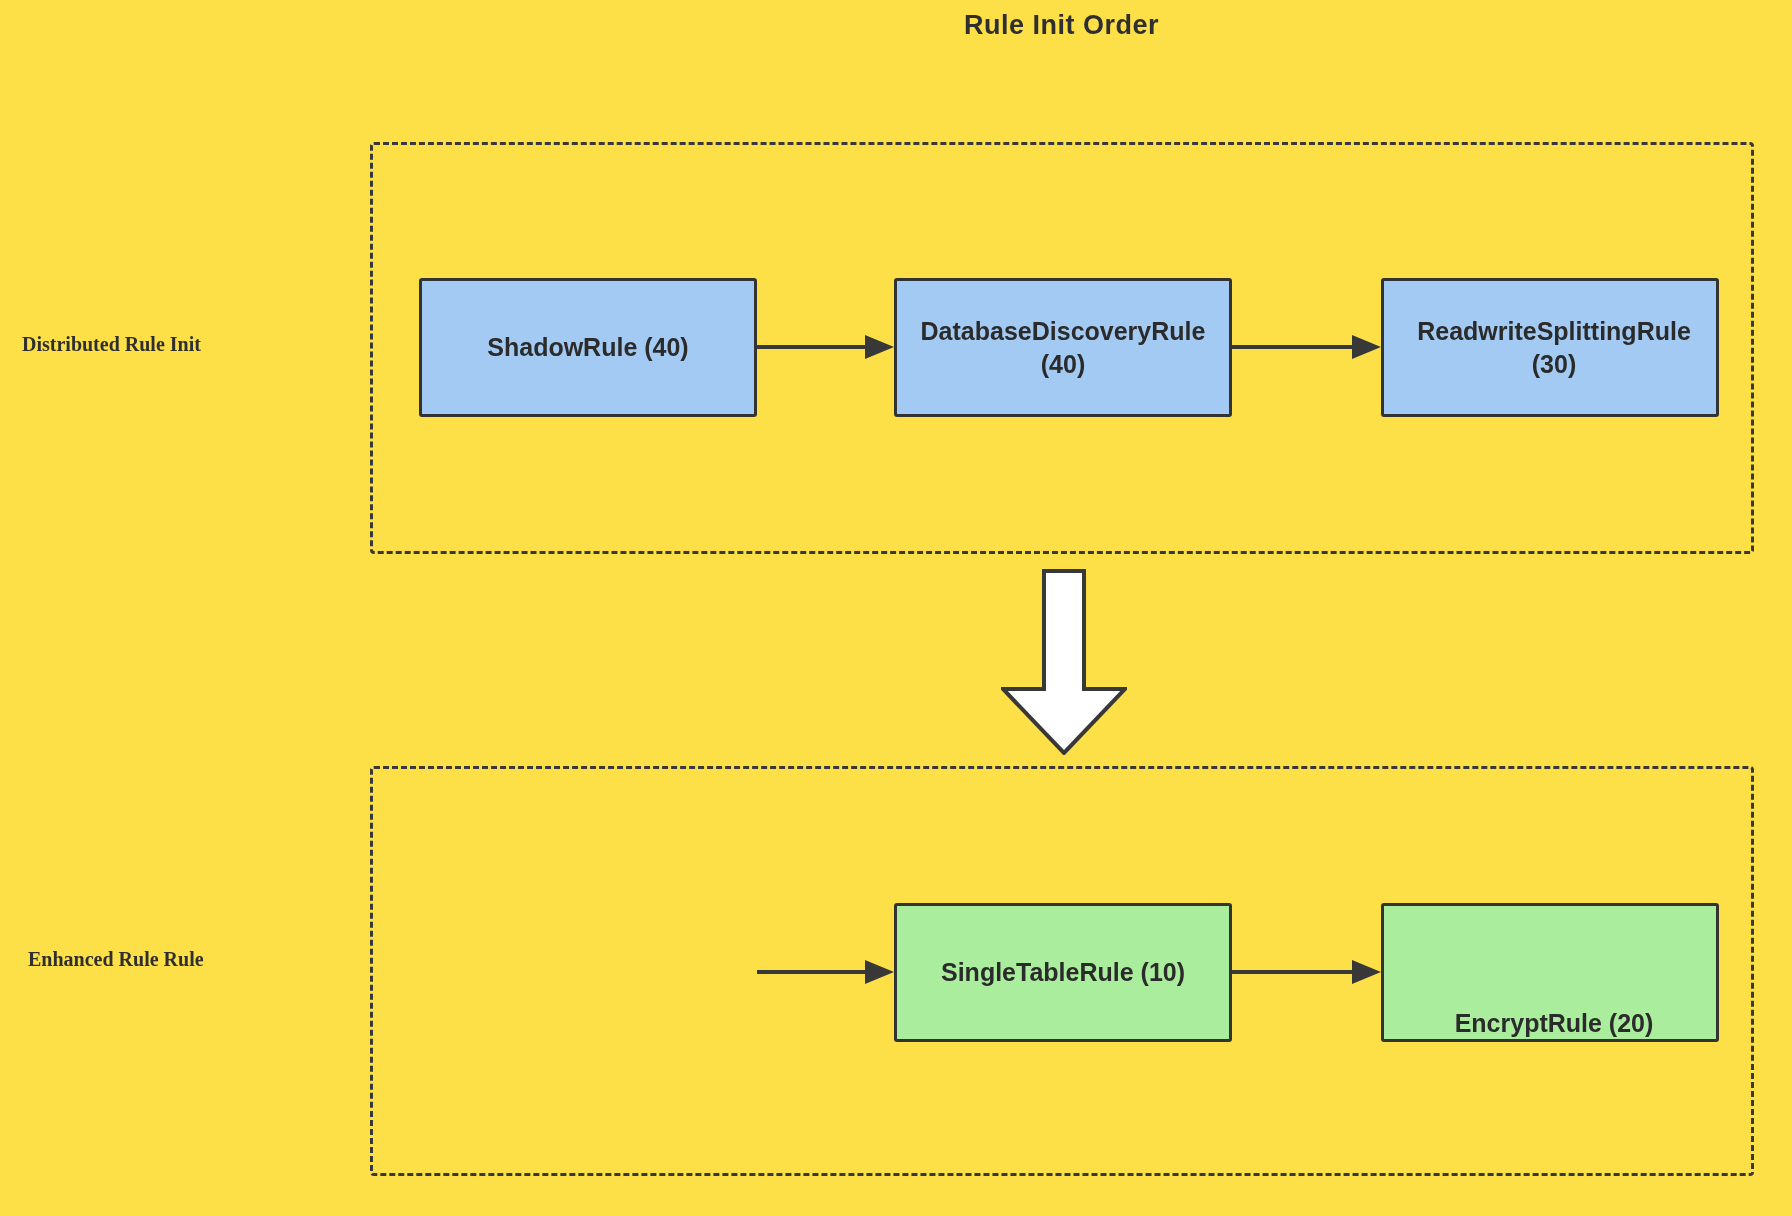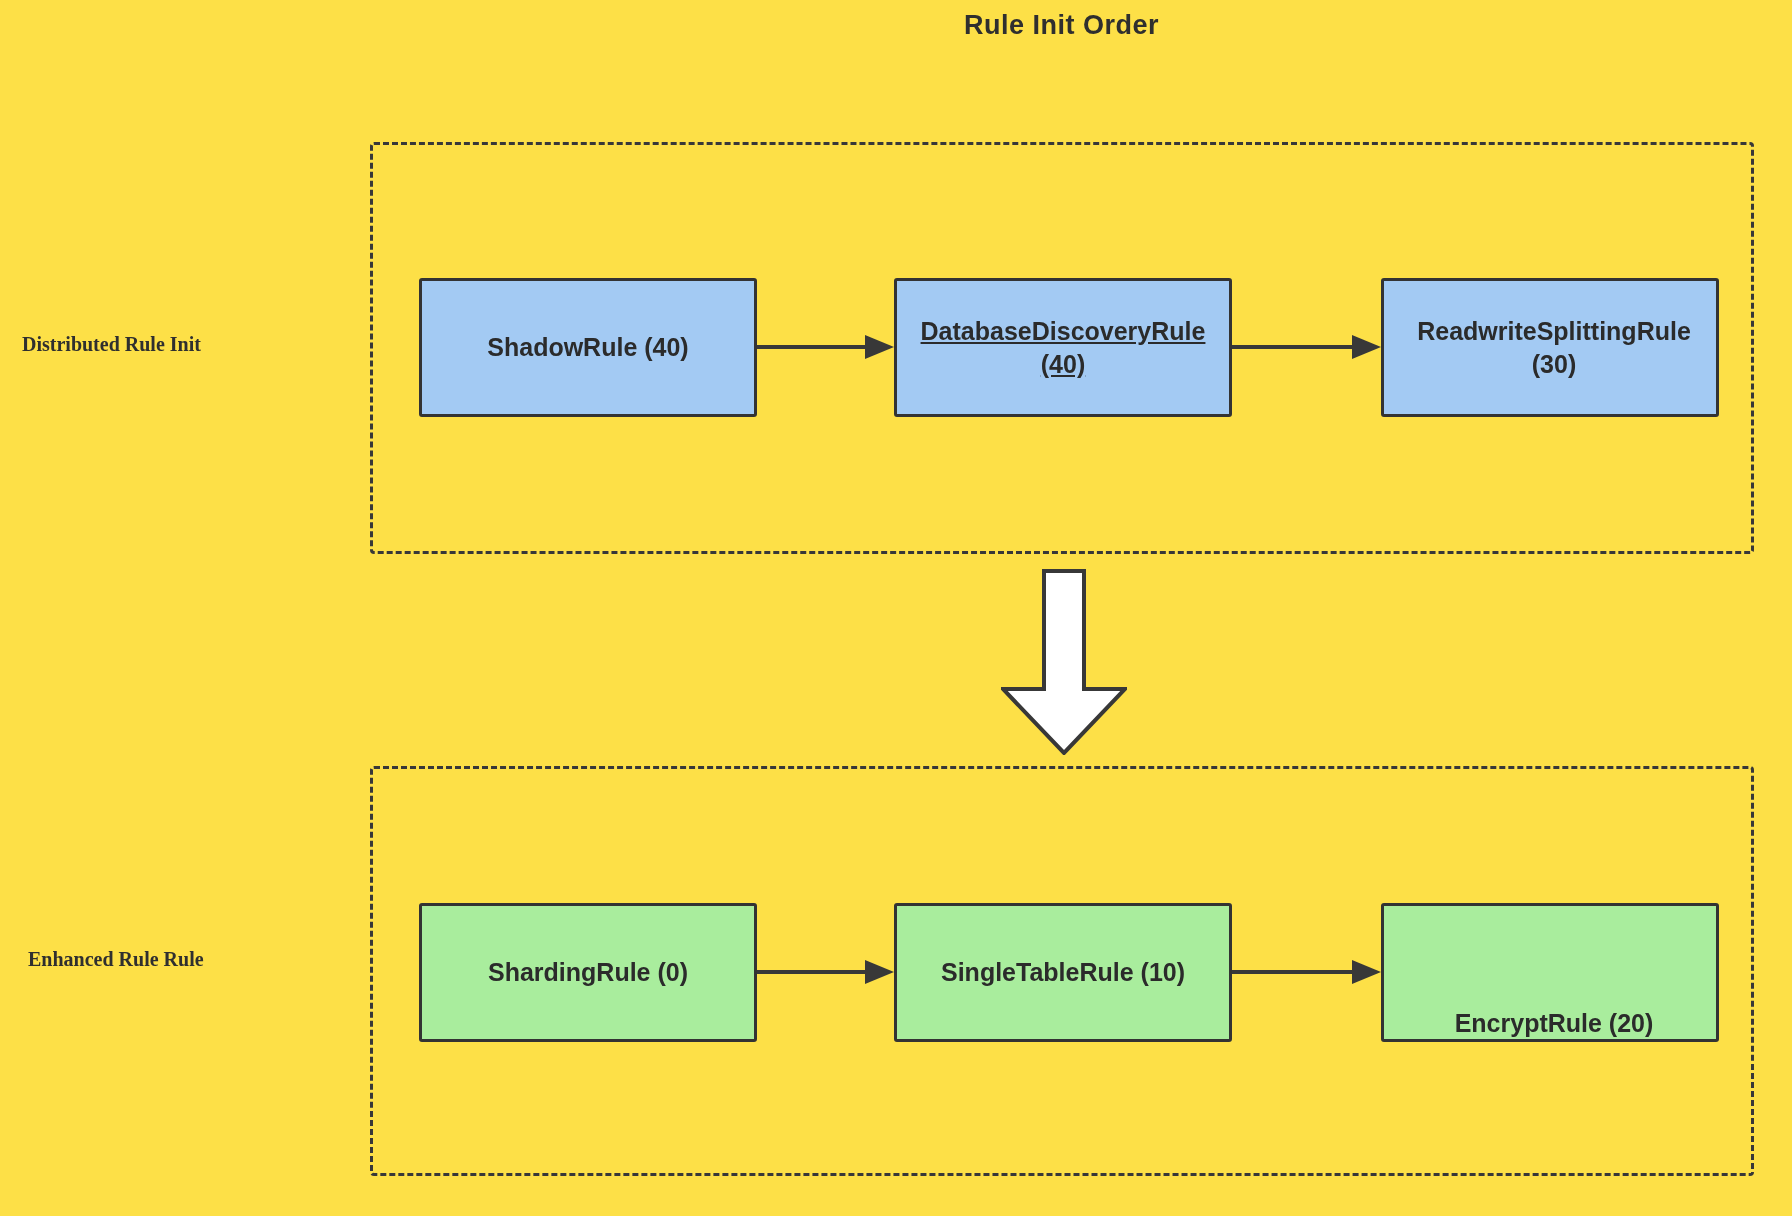--- a/index.html
+++ b/index.html
@@ -107,41 +107,38 @@
   <div class="group-label distributed">Distributed Rule Init</div>
   <div class="group-box distributed"></div>
 
   <div class="node row-top col-1" style="background-color: rgb(163, 202, 243);">
     <span>ShadowRule (40)</span>
   </div>
   <div class="conn t1">
     <div class="line"></div>
     <div class="head"></div>
   </div>
-  <div class="node row-top col-2" style="background-color: rgb(163, 202, 243); text-decoration: underline;">
+  <div class="node row-top col-2" style="background-color: rgb(163, 202, 243);">
     <span>DatabaseDiscoveryRule (40)</span>
   </div>
   <div class="conn t2">
     <div class="line"></div>
     <div class="head"></div>
   </div>
   <div class="node row-top col-3" style="background-color: rgb(163, 202, 243);">
     <span>ReadwriteSplittingRule (30)</span>
   </div>
 
   <svg class="down-arrow" viewBox="0 0 126 186">
     <polygon points="43,2 83,2 83,120 124,120 63,184 2,120 43,120" fill="#ffffff" stroke="#383838" stroke-width="4" stroke-linejoin="miter"></polygon>
   </svg>
 
   <div class="group-label enhanced">Enhanced Rule Rule</div>
   <div class="group-box enhanced"></div>
 
-  <div class="node row-bottom col-1" style="background-color: rgb(169, 237, 157);">
-    <span>ShardingRule (0)</span>
-  </div>
   <div class="conn b1">
     <div class="line"></div>
     <div class="head"></div>
   </div>
   <div class="node row-bottom col-2" style="background-color: rgb(169, 237, 157);">
     <span>SingleTableRule (10)</span>
   </div>
   <div class="conn b2">
     <div class="line"></div>
     <div class="head"></div>

